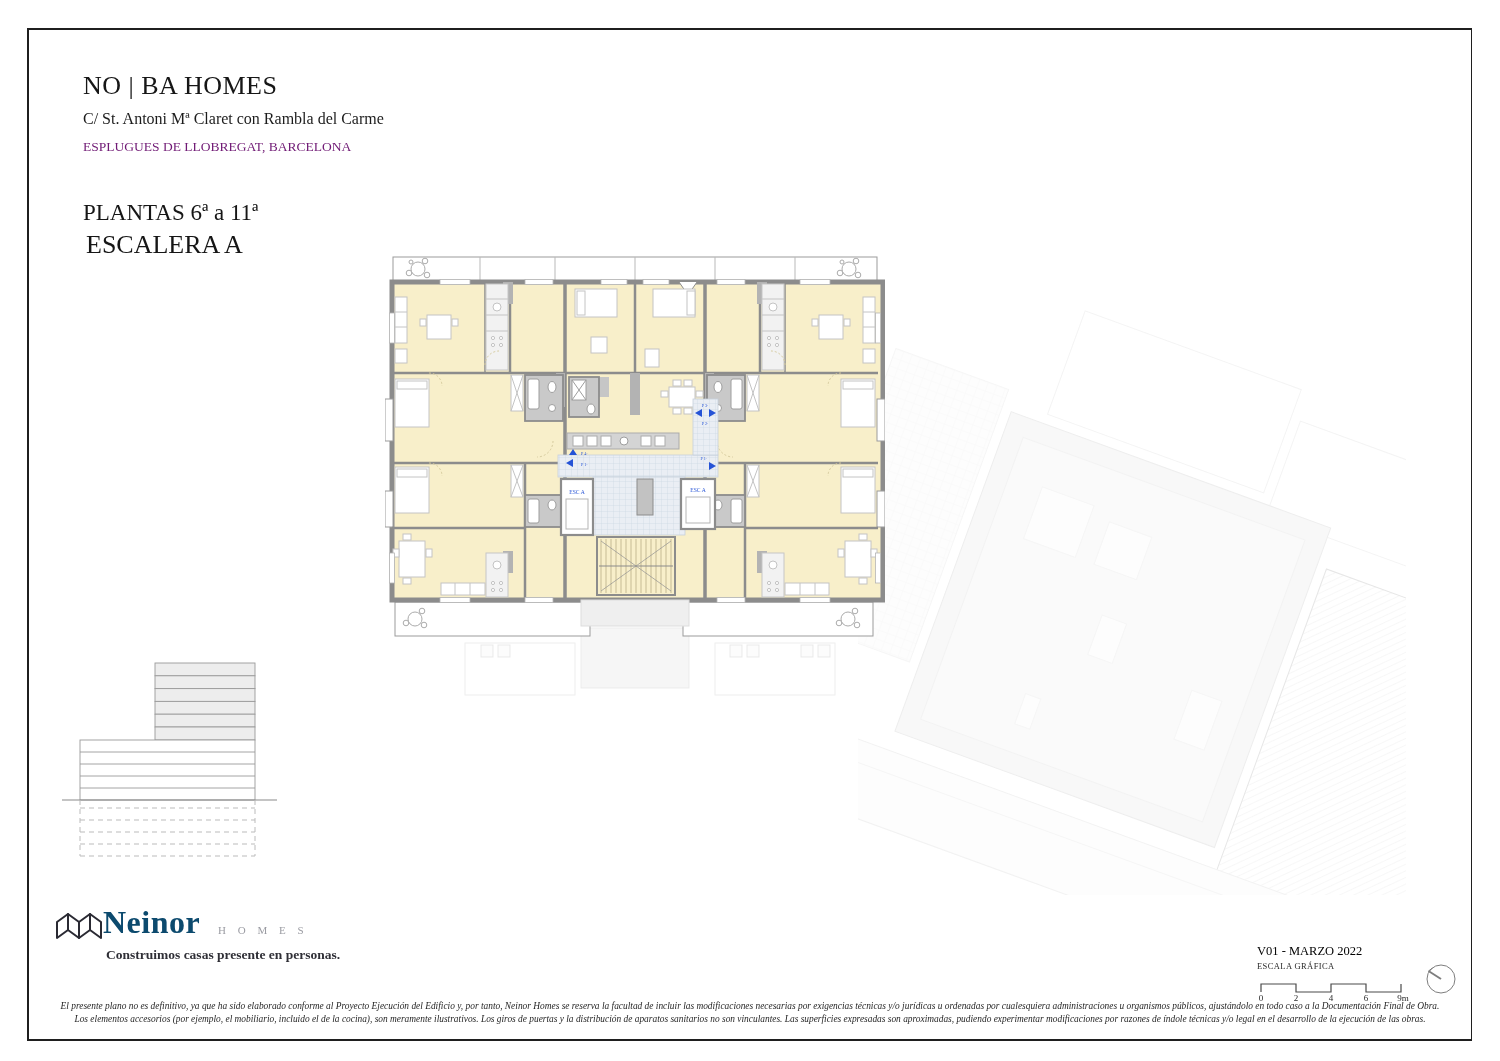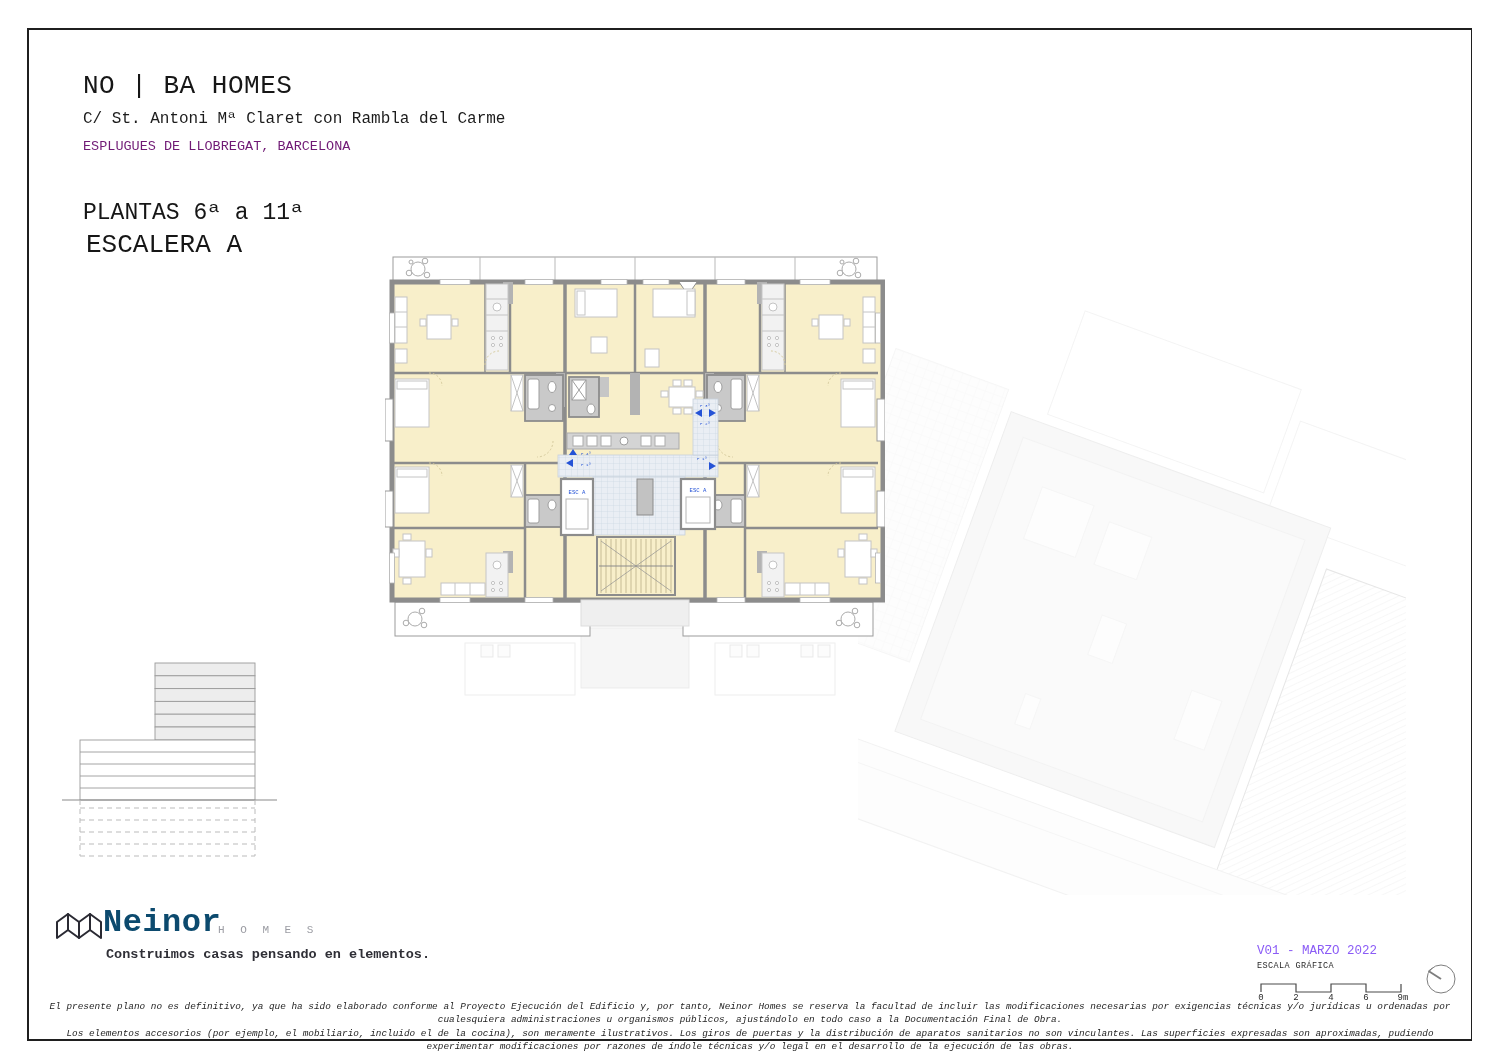--- a/index.html
+++ b/index.html
@@ -1,30 +1,30 @@
 <!DOCTYPE html>
 <html><head>
 <meta charset="utf-8">
 <style>
   html,body{margin:0;padding:0;background:#fff;}
   .page{
     position:relative;width:1472px;height:1061px;background:#ffffff;overflow:hidden;
-    font-family:Liberation Mono, monospace;color:#1a1a1a;
+    font-family:Liberation Serif, serif;color:#1a1a1a;
   }
   .frame{position:absolute;left:27px;top:28px;width:1442px;height:1009px;border:2px solid #1f1f1f;}
   .abs{position:absolute;}
   .project-title{left:83px;top:71px;font-size:26px;letter-spacing:.5px;color:#161616;}
   .addr{left:83px;top:110px;font-size:16px;color:#1c1c1c;}
   .city{left:83px;top:139px;font-size:13.5px;color:#701a75;}
   .plan-title{left:83px;top:200px;font-size:23px;color:#161616;}
   .stair-title{left:86px;top:230px;font-size:26px;color:#161616;}
   .logo-name{left:103px;top:904px;font-size:32px;font-weight:bold;color:#0c4a6e;letter-spacing:.5px;}
   .logo-word{left:218px;top:924px;font-size:11px;letter-spacing:4.5px;color:#9b9ca3;}
   .logo-tagline{left:106px;top:947px;font-size:13.5px;font-weight:bold;color:#2f2f36;}
-  .version{left:1257px;top:944px;font-size:12.5px;color:#8b5cf6;}
+  .version{left:1257px;top:944px;font-size:12.5px;color:#000000;}
   .scale-label{left:1257px;top:961px;font-size:8.5px;letter-spacing:.4px;color:#2a2a2a;}
   .tick{position:absolute;top:993px;font-size:9px;color:#2a2a2a;transform:translateX(-50%);}
   .disclaimer{left:40px;top:1000px;width:1420px;text-align:center;font-size:9.4px;font-style:italic;
     line-height:13.4px;color:#1f1f1f;}
   svg{display:block;}
 </style>
 </head>
 <body>
 
 <div class="page">
@@ -335,21 +335,21 @@
   <svg class="abs" style="left:56px;top:910px;" width="46" height="36" viewBox="0 0 46 30">
     <g fill="#ffffff" stroke="#2A2A33" stroke-width="2" stroke-linejoin="round">
       <polygon points="1,9 12,1 12,17 1,25"></polygon>
       <polygon points="12,1 23,9 23,25 12,17"></polygon>
       <polygon points="23,9 34,1 34,17 23,25"></polygon>
       <polygon points="34,1 45,9 45,25 34,17"></polygon>
     </g>
   </svg>
   <div class="abs logo-name">Neinor</div>
   <div class="abs logo-word">H O M E S</div>
-  <div class="abs logo-tagline">Construimos casas pensando en elementos.</div>
+  <div class="abs logo-tagline">Construimos casas presente en personas.</div>
 
   <div class="abs version">V01 - MARZO 2022</div>
   <div class="abs scale-label">ESCALA GRÁFICA</div>
   <svg class="abs" style="left:1256px;top:976px;" width="160" height="18" viewBox="0 0 160 18">
     <path d="M5,16 V8 H40 V16 H75 V8 H110 V16 H145 V8" fill="none" stroke="#4A4A4A" stroke-width="1.2"></path>
   </svg>
   <span class="tick" style="left:1261px;">0</span>
   <span class="tick" style="left:1296px;">2</span>
   <span class="tick" style="left:1331px;">4</span>
   <span class="tick" style="left:1366px;">6</span>

